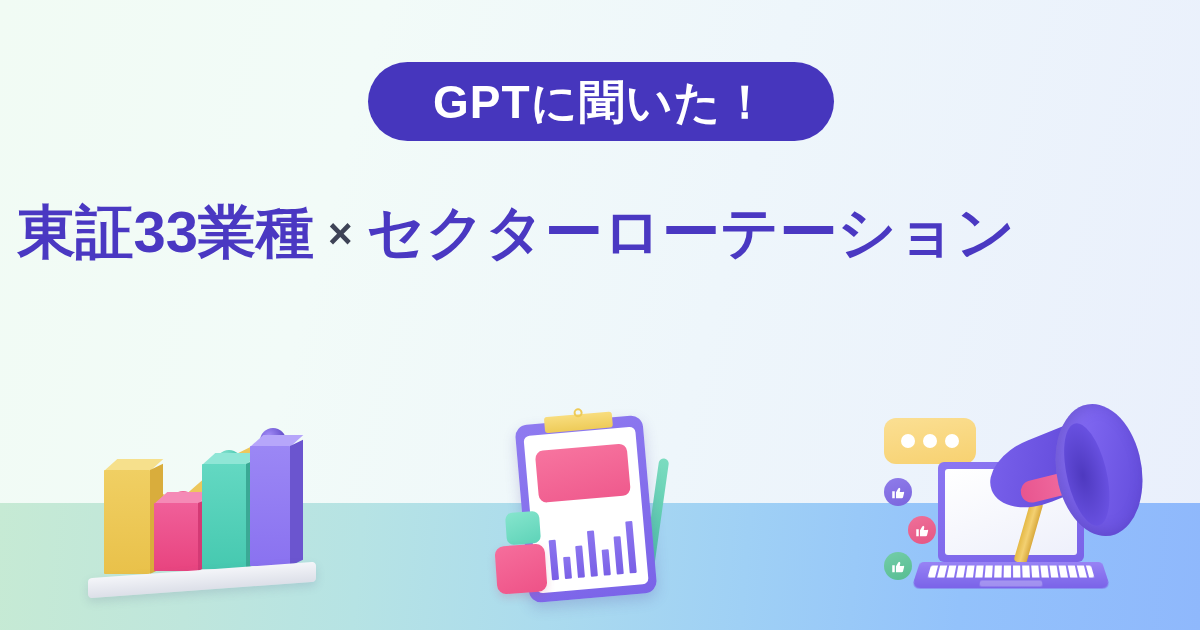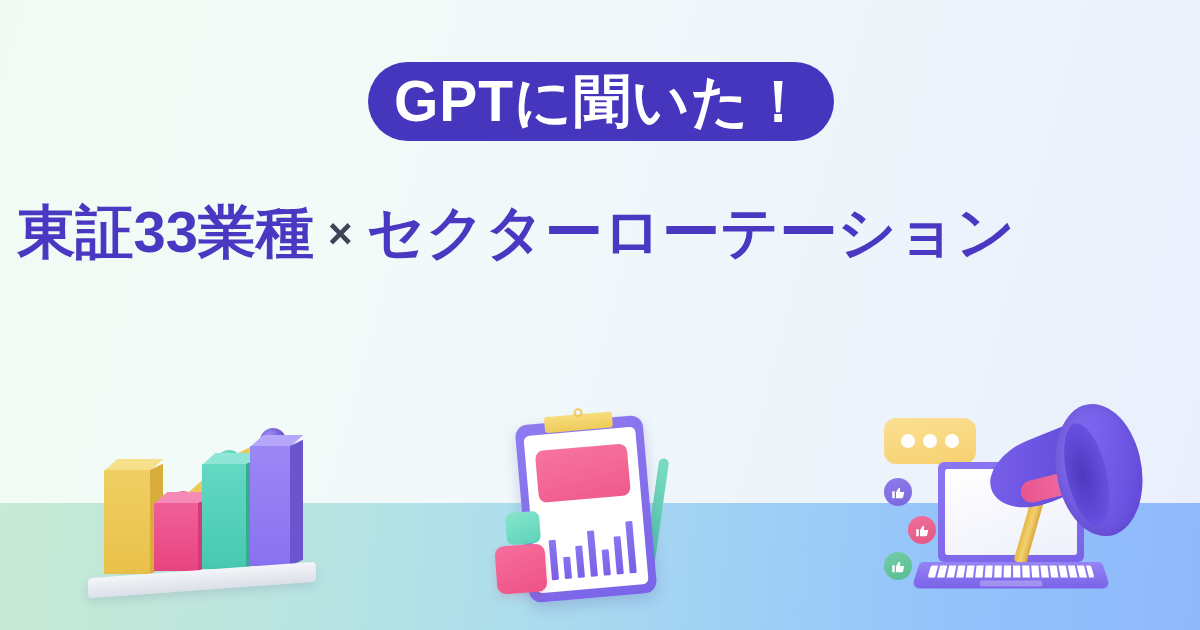--- a/index.html
+++ b/index.html
@@ -45,21 +45,21 @@
     width: 466px;
     height: 79px;
     background: #4636bd;
     border-radius: 40px;
     display: flex;
     align-items: center;
     justify-content: center;
   }
   .badge-label {
     color: #ffffff;
-    font-size: 57px;
+    font-size: 46px;
     font-weight: bold;
     letter-spacing: 1px;
     line-height: 1;
     white-space: nowrap;
   }
 
   
   .headline {
     position: absolute;
     left: 0;

